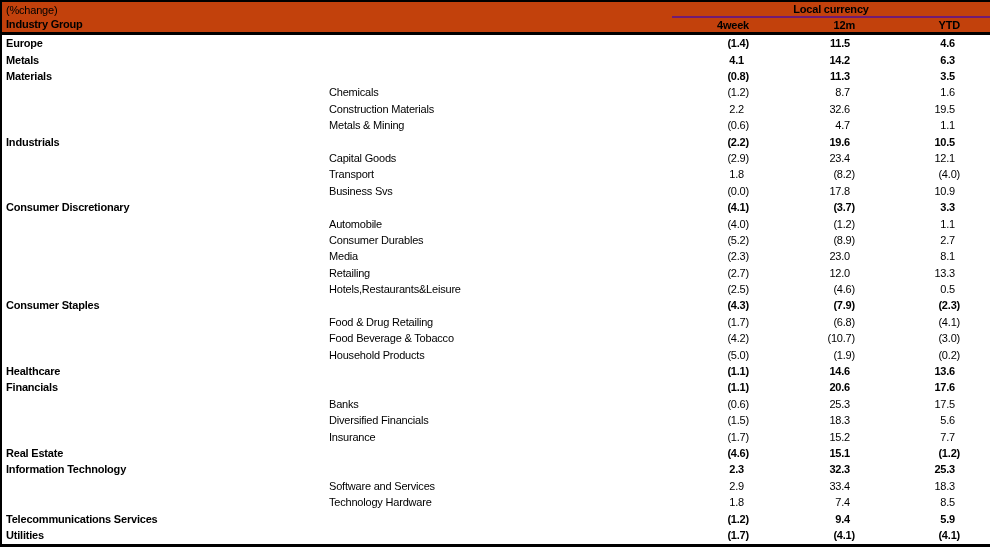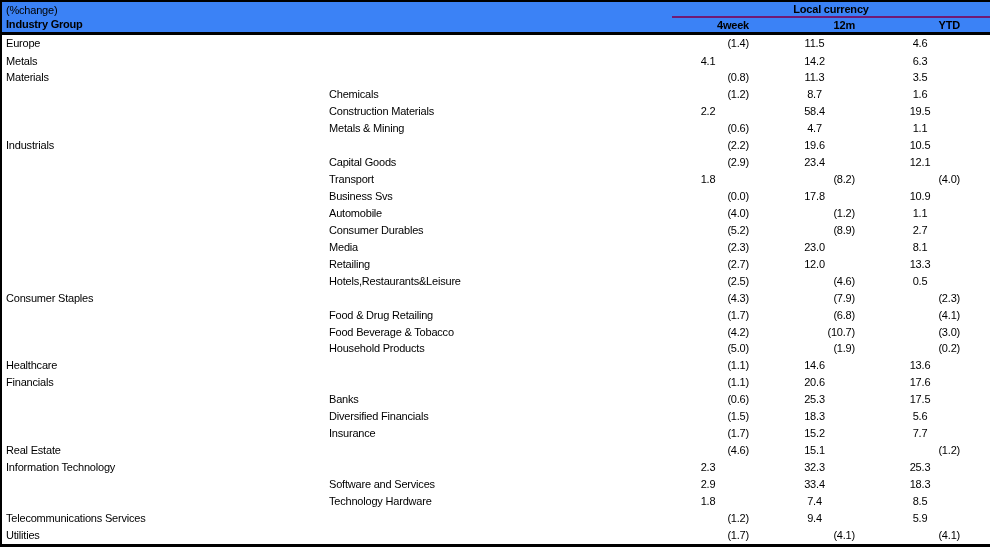--- a/index.html
+++ b/index.html
@@ -18,21 +18,21 @@
     font-size: 11px;
     letter-spacing: -0.2px;
   }
   col.c-group { width: 327px; }
   col.c-sub   { width: 344px; }
   col.c-num1  { width: 107px; }
   col.c-num2  { width: 106px; }
   col.c-num3  { width: 106px; }
 
   thead th {
-    background: #3b82f6;
+    background: #c2410c;
     font-weight: normal;
     text-align: left;
     height: 16px;
     padding: 0;
     vertical-align: middle;
   }
   .hdr2 th { border-bottom: 3px solid #000000; margin-top: 25px; }
   .h-left { padding-left: 4px; }
   .h-bold { font-weight: bold; }
   th.h-currency {
@@ -45,22 +45,22 @@
     padding-right: 30px;
   }
   td {
     padding: 0;
     vertical-align: middle;
     white-space: nowrap;
     overflow: hidden;
   }
   td.group-cell { padding-left: 4px; font-weight: bold; }
   td.sub-cell   { padding-left: 1px; }
-  tr.group-row td { font-weight: normal; }
-  td.num.pos-pad { padding-right: 35px; text-align: center; }
+  tr.group-row td { font-weight: bold; }
+  td.num.pos-pad { padding-right: 35px; }
 </style>
 </head>
 <body>
 
 <table class="perf-table">
   <colgroup>
     <col class="c-group">
     <col class="c-sub">
     <col class="c-num1">
     <col class="c-num2">
@@ -106,21 +106,21 @@
     <td class="group-cell"></td>
     <td class="sub-cell">Chemicals</td>
     <td class="num">(1.2)</td>
     <td class="num pos-pad">8.7</td>
     <td class="num pos-pad">1.6</td>
   </tr>
       <tr class="body-row">
     <td class="group-cell"></td>
     <td class="sub-cell">Construction Materials</td>
     <td class="num pos-pad">2.2</td>
-    <td class="num pos-pad">58.4</td>
+    <td class="num pos-pad">32.6</td>
     <td class="num pos-pad">19.5</td>
   </tr>
       <tr class="body-row">
     <td class="group-cell"></td>
     <td class="sub-cell">Metals &amp; Mining</td>
     <td class="num">(0.6)</td>
     <td class="num pos-pad">4.7</td>
     <td class="num pos-pad">1.1</td>
   </tr>
       <tr class="body-row group-row">
@@ -144,20 +144,27 @@
     <td class="num">(8.2)</td>
     <td class="num">(4.0)</td>
   </tr>
       <tr class="body-row">
     <td class="group-cell"></td>
     <td class="sub-cell">Business Svs</td>
     <td class="num">(0.0)</td>
     <td class="num pos-pad">17.8</td>
     <td class="num pos-pad">10.9</td>
   </tr>
+      <tr class="body-row group-row">
+    <td class="group-cell">Consumer Discretionary</td>
+    <td class="sub-cell"></td>
+    <td class="num">(4.1)</td>
+    <td class="num">(3.7)</td>
+    <td class="num pos-pad">3.3</td>
+  </tr>
       <tr class="body-row">
     <td class="group-cell"></td>
     <td class="sub-cell">Automobile</td>
     <td class="num">(4.0)</td>
     <td class="num">(1.2)</td>
     <td class="num pos-pad">1.1</td>
   </tr>
       <tr class="body-row">
     <td class="group-cell"></td>
     <td class="sub-cell">Consumer Durables</td>

